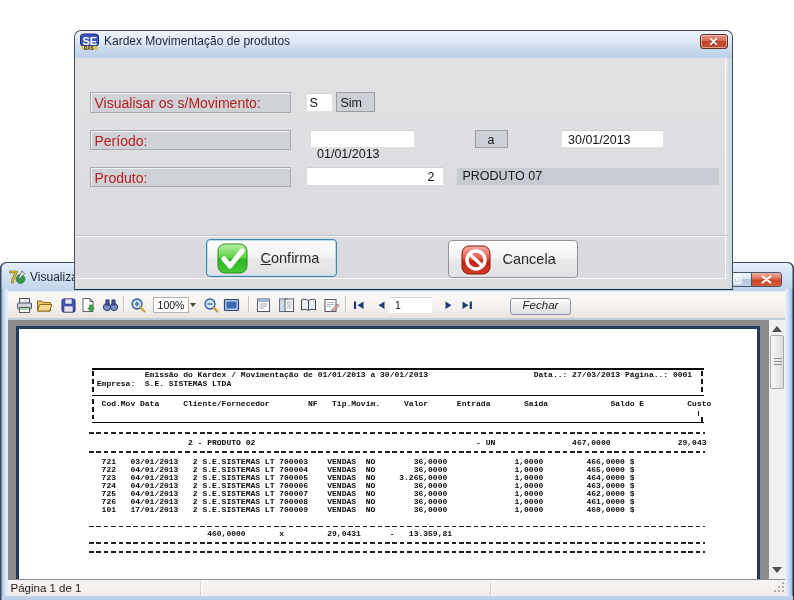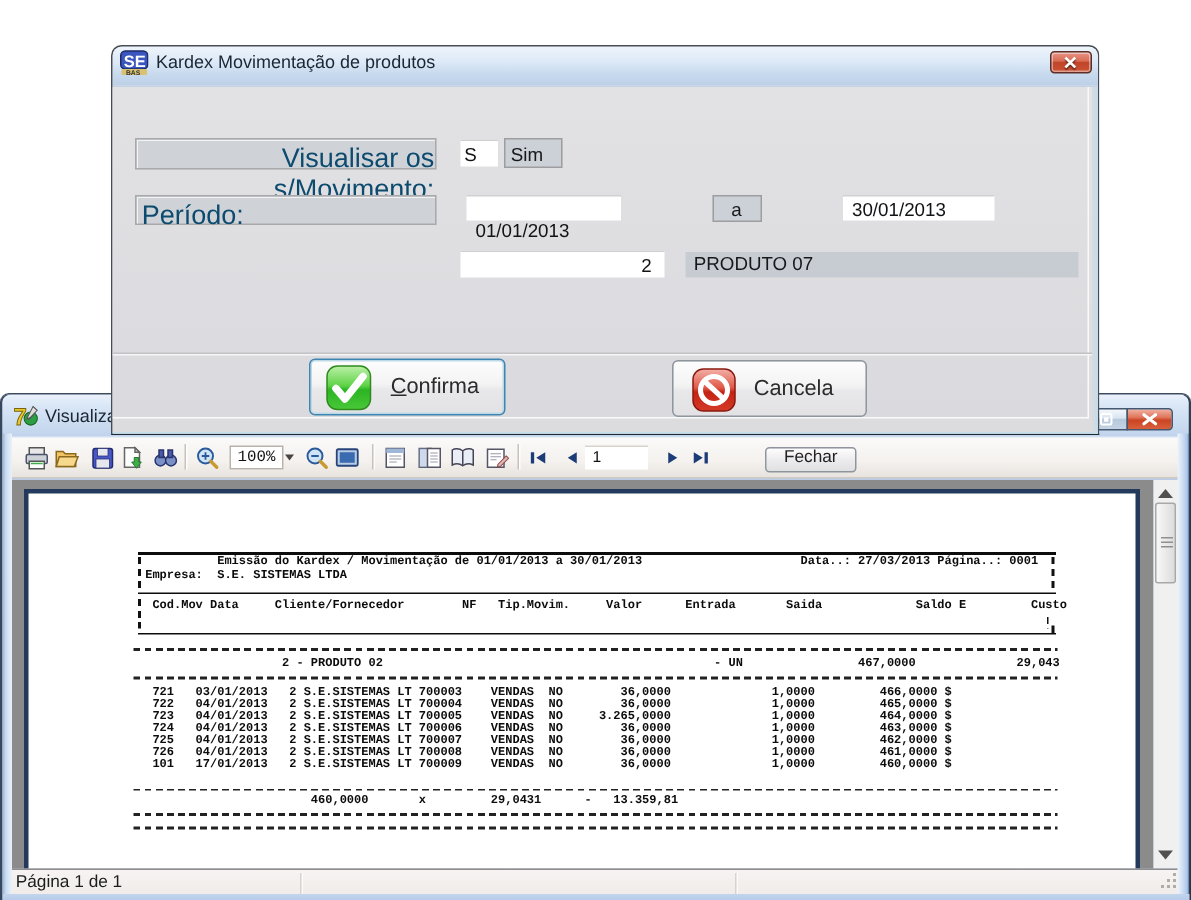--- a/index.html
+++ b/index.html
@@ -26,21 +26,21 @@
   text-shadow:0 1px 1px rgba(0,0,0,.5); }
 #dlg-body { position:absolute; left:0; top:27px; width:657px; height:233px;
   background:linear-gradient(#e3e3e6, #dcdcdf); }
 #dlg-inner { position:absolute; left:0; top:0; width:651px; height:221px;
   border-right:1.5px solid #fafafa; border-bottom:1.5px solid #fafafa;
   background:linear-gradient(#e2e2e5, #dadade); }
 #dlg-blue-r { position:absolute; right:0; top:0; width:4px; height:233px; background:linear-gradient(90deg,#dadade,#c2dcea); }
 #dlg-blue-b { position:absolute; left:0; bottom:0; width:657px; height:3.5px; background:#c5deec; }
 
 .lbl3d { position:absolute; background:#cfd3d8; border:1px solid #a9a9ab;
-  box-shadow:inset 1px 1px 0 #f2f3f4; color:#0c4a6e; font-size:18px;text-align:right; }
+  box-shadow:inset 1px 1px 0 #f2f3f4; color:#b91c1c; font-size:14px;text-align:right; }
 .lbl3d span { position:absolute; left:4px; top:2.5px; }
 .whitebox { position:absolute; background:#fff; color:#121315; font-size:12.5px;
   border-top:1px solid #d0d0d2; }
 .graybox  { position:absolute; background:#ccd1d7; border:1px solid #9d9da0;
   color:#17181a; font-size:12.5px; }
 
 #sep { position:absolute; left:0px; top:177px; width:657px; height:2px;
   border-top:1px solid #c2c2c5; border-bottom:1px solid #f6f6f8; }
 
 .btn { position:absolute; height:38px; border:1px solid #8e959d; border-radius:4px;
@@ -76,29 +76,29 @@
   background:linear-gradient(#f0b0a0 0%, #e0765c 40%, #cc4423 55%, #d8603c 100%); }
 .capglyph { position:absolute; left:0; top:0; width:100%; height:100%; }
 
 #toolbar { position:absolute; left:2px; top:28px; width:790px; height:27.5px;
   background:linear-gradient(#fbfaf9 0%, #f4f1ee 60%, #e8e3de 100%);
   border-bottom:1px solid #cfc9c2; border-top:1px solid #e8eef6; }
 .tsep { position:absolute; top:4px; width:1px; height:17px; background:#c9c2ba;
   box-shadow:1px 0 0 #fdfdfd; }
 .ticon { position:absolute; top:5px; width:17px; height:17px; }
 #zoombox { position:absolute; left:151px; top:4.5px; width:36px; height:16px; background:#fff;
-  border:1px solid #b9b2aa; font-size:10.5px; color:#111; text-align:center; line-height:15px;font-family:Liberation Mono, monospace; }
+  border:1px solid #b9b2aa; font-size:10.5px; color:#111; text-align:center; line-height:15px; }
 #zoomarrow { position:absolute; left:188px; top:11px; width:0; height:0;
   border-left:3.5px solid transparent; border-right:3.5px solid transparent; border-top:4px solid #4a4540; }
 #pageno { position:absolute; left:388px; top:4.5px; width:42px; height:16px; background:#fff;
   border-top:1px solid #d8d2ca; font-size:10.5px; color:#111; padding-left:5px; line-height:15px; }
 #btn-fechar { position:absolute; left:508px; top:5.5px; width:61px; height:17.5px;
   border:1px solid #8e959d; border-radius:3px;
   background:linear-gradient(#fdfdfd, #ececee 50%, #e0e0e3 100%);
-  font-size:11.5px; color:#222; text-align:center; line-height:13px; }
+  font-size:11.5px; color:#222; text-align:center; line-height:13px;font-style:italic; }
 
 #viewport { position:absolute; left:8px; top:57px; width:761px; height:258.5px;
   background:#8b8b8b; overflow:hidden; }
 #vpage { position:absolute; left:7.5px; top:6px; width:744.5px; height:600px;
   background:#fff; border:3.2px solid #243a5c; border-bottom:none; }
 
 #vscroll { position:absolute; left:769px; top:57px; width:16.5px; height:258.5px; background:#f1f0f0; }
 #vs-thumb { position:absolute; left:1px; top:15px; width:14px; height:54px;
   background:linear-gradient(90deg,#f8f8f8,#dcdcdc); border:1px solid #a8a8a8; border-radius:2px; }
 .grip { position:absolute; left:3px; width:8px; height:1px; background:#909090; }
@@ -320,20 +320,23 @@
         <div class="whitebox" style="left:231.5px; top:35px; width:25.5px; height:18px; padding:2px 0 0 3px">S</div>
         <div class="graybox" style="left:260.5px; top:34px; width:39px; height:20px; padding:2.5px 0 0 4px">Sim</div>
 
         <div class="lbl3d" style="left:14.5px; top:71.5px; width:201px; height:20px">
             <span>Período:</span>
           </div>
         <div class="whitebox" style="left:236px; top:71.5px; width:103px; height:17.5px; padding:16px 0 0 6px">01/01/2013</div>
         <div class="graybox" style="left:399.5px; top:71.5px; width:33px; height:18.5px; padding:2px 0 0 12px">a</div>
         <div class="whitebox" style="left:487px; top:71.5px; width:101px; height:17.5px; padding:2px 0 0 6px">30/01/2013</div>
 
+        <div class="lbl3d" style="left:14.5px; top:108.5px; width:201px; height:20px">
+            <span>Produto:</span>
+          </div>
         <div class="whitebox" style="left:231.5px; top:109px; width:136px; height:17.5px; padding:2px 8px 0 0; text-align:right">2</div>
         <div class="abs" style="left:381.5px; top:109.5px; width:262px; height:17px; background:#c7ccd3; color:#17181a; font-size:12.5px; padding:1.5px 0 0 6px">PRODUTO 07</div>
 
         <div id="sep"></div>
 
         <div class="btn" id="btn-cancela">
           <svg style="position:absolute; left:12px; top:4px" width="30" height="30" viewBox="0 0 30 30">
             <defs>
                 <linearGradient id="rg" x1="0" y1="0" x2="0" y2="1">
               <stop offset="0" stop-color="#f3b0a8"></stop>

